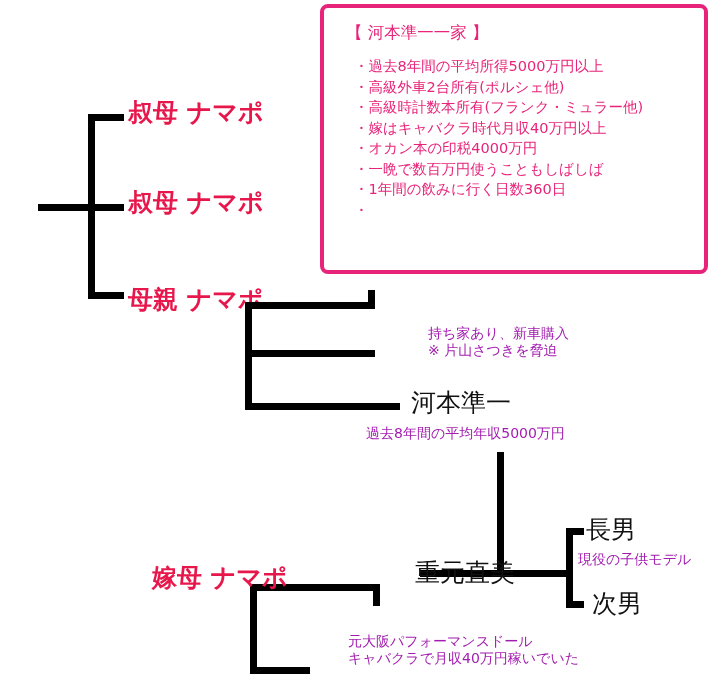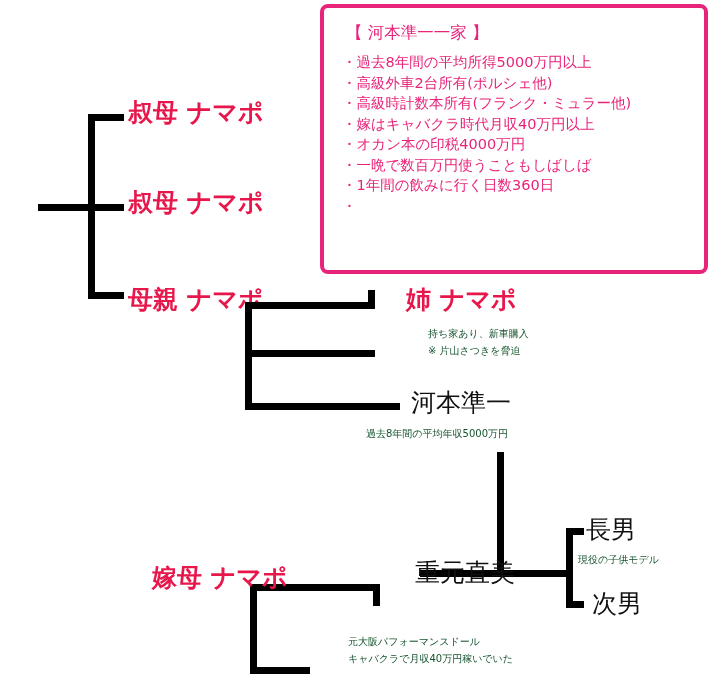--- a/index.html
+++ b/index.html
@@ -32,23 +32,23 @@
     letter-spacing: 0px;
   }
   .black-name {
     color: #111111;
     font-family: "DejaVu Serif", serif;
     font-size: 25px;
     white-space: nowrap;
     text-align: right;
   }
   .magenta-note {
-    color: #14532d;
+    color: #a21caf;
     font-family: "DejaVu Sans", sans-serif;
-    font-size: 10px;
+    font-size: 14px;
     line-height: 17px;
     white-space: nowrap;
   }
 
   
   .infobox {
     position: absolute;
     border: 4px solid #e8247a;
     border-radius: 8px;
     background: #ffffff;
@@ -57,21 +57,21 @@
   .infobox-title {
     color: #e8247a;
     font-family: "DejaVu Sans", sans-serif;
     font-size: 16.5px;
     font-weight: normal;
     margin: 14px 0 8px 22px;
     white-space: nowrap;
   }
   .infobox-list {
     list-style: none;
-    margin: 0;
+    margin: 12px;
     padding: 0 0 0 18px;
   }
   .infobox-list li {
     color: #e8247a;
     font-family: "DejaVu Sans", sans-serif;
     font-size: 14.5px;
     line-height: 20.5px;
     white-space: nowrap;
   }
 </style>
@@ -109,21 +109,20 @@
   <div class="abs red-bold" style="left:128px; top:283px;">母親 ナマポ</div>
 
   <div class="line" style="left:245px; top:302px; width:7px; height:108px;"></div>
   <div class="line" style="left:245px; top:302px; width:130px; height:7px;"></div>
   <div class="line" style="left:245px; top:403px; width:155px; height:7px;"></div>
 
   <div class="line" style="left:368px; top:290px; width:7px; height:19px;"></div>
 
   <div class="line" style="left:245px; top:350px; width:130px; height:7px;"></div>
 
-  <div class="abs red-bold" style="left:406px; top:283px;">姉 ナマポ</div>
   <div class="abs magenta-note" style="left:428px; top:325px;">
     <div>持ち家あり、新車購入</div>
     <div>※ 片山さつきを脅迫</div>
   </div>
 
   <div class="abs black-name" style="left:411px; top:386px;">河本準一</div>
   <div class="abs magenta-note" style="left:366px; top:425px;">過去8年間の平均年収5000万円</div>
 
   <div class="line" style="left:497px; top:452px; width:7px; height:125px;"></div>
 

